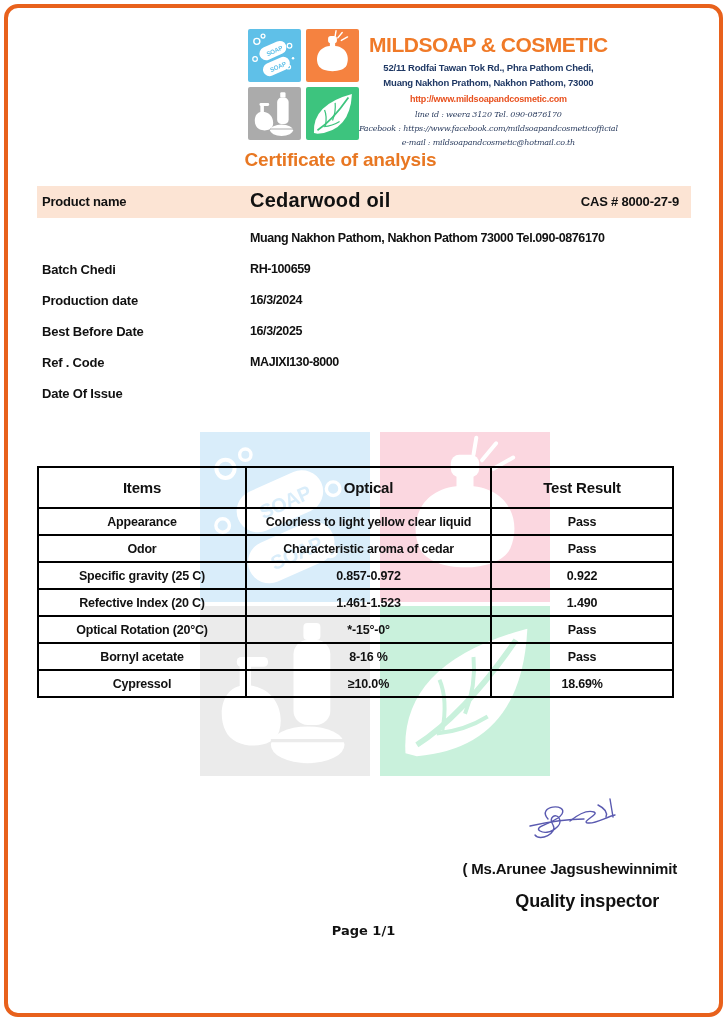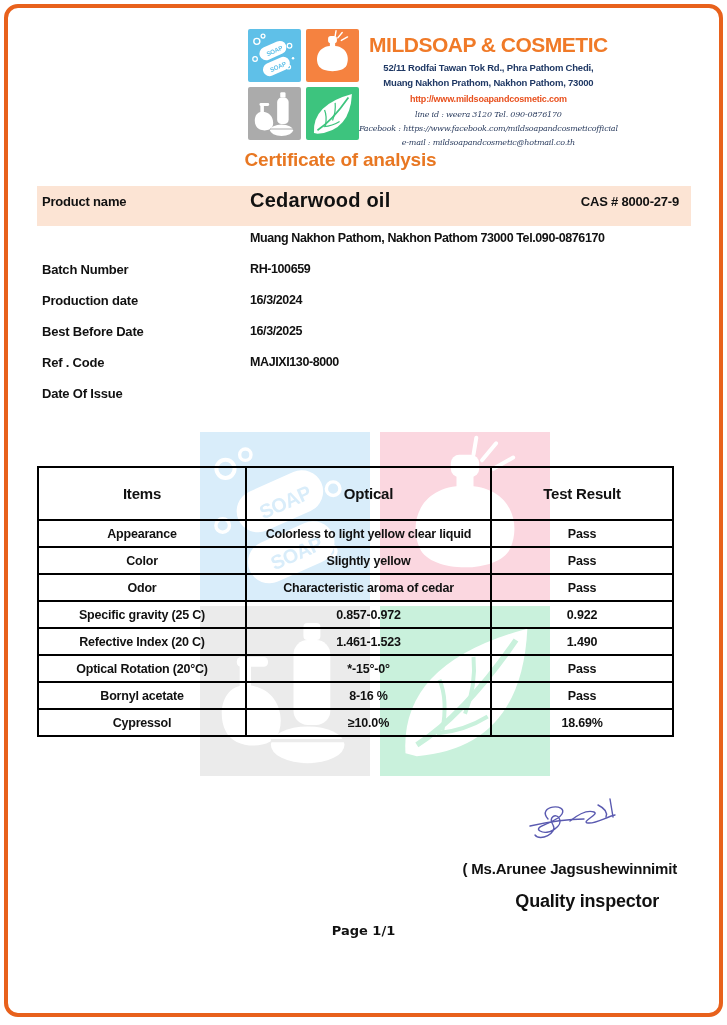--- a/index.html
+++ b/index.html
@@ -30,21 +30,21 @@
   .tile-green{background:var(--logo-green); color:var(--logo-green);}
   .header-text{flex:1; text-align:center; padding-top:5px;}
   .brand{font-size:21px; font-weight:bold; color:var(--brand-orange); letter-spacing:-0.5px; white-space:nowrap;}
   .addr{font-size:9.5px; font-weight:bold; color:var(--navy); margin-top:4px; line-height:1.55;}
   .website{font-size:9px; font-weight:bold; color:var(--link-orange); margin-top:4px;}
   .fine{font-family:"DejaVu Serif", serif; font-style:italic; font-size:8px; color:#2A3C5E; margin-top:4px; line-height:1.7; white-space:nowrap;}
   
   .doc-title{position:absolute; left:0; top:149px; width:681px; text-align:center;
     font-size:19px; font-weight:bold; color:var(--title-orange); z-index:2;}
   
-  .product-band{position:absolute; left:37px; top:186px; width:654px; height:40px;
+  .product-band{position:absolute; left:37px; top:186px; width:654px; height:32px;
     background:var(--product-band); z-index:2;}
   .product-label{position:absolute; left:5px; top:8px; font-size:13px; font-weight:bold;}
   .product-name{position:absolute; left:213px; top:3px; font-size:20px; font-weight:bold; letter-spacing:0.2px;}
   .product-cas{position:absolute; right:12px; top:8px; font-size:13px; font-weight:bold;}
   
   .info-fields{position:absolute; left:37px; top:224px; width:654px; z-index:2;}
   .field-row{position:relative; height:31px;}
   .field-label{position:absolute; left:5px; top:7px; font-size:13px; font-weight:bold;}
   .field-value{position:absolute; left:213px; top:7px; font-size:12.5px; font-weight:bold; white-space:nowrap; letter-spacing:-0.4px;}
   
@@ -54,21 +54,21 @@
   .wm-blue{left:200px; top:432px; background:var(--wm-blue); color:var(--wm-blue);}
   .wm-pink{left:380px; top:432px; background:var(--wm-pink); color:var(--wm-pink);}
   .wm-gray{left:200px; top:606px; background:var(--wm-gray); color:var(--wm-gray);}
   .wm-green{left:380px; top:606px; background:var(--wm-green); color:var(--wm-green);}
   
   .analysis-table{position:absolute; left:37px; top:466px; width:635px; z-index:2;
     border-collapse:collapse; table-layout:fixed; background:transparent;}
   .analysis-table col.c1{width:208px;} .analysis-table col.c2{width:245px;} .analysis-table col.c3{width:182px;}
   .analysis-table th, .analysis-table td{
     border:2px solid #000; text-align:center; vertical-align:middle; padding:0; font-weight:bold;}
-  .analysis-table th{height:53px; font-size:15px;}
+  .analysis-table th{height:41px; font-size:15px;}
   .analysis-table td{height:27px; font-size:12.5px;}
   
   .signature-svg{position:absolute; left:518px; top:795px; width:115px; height:58px; z-index:2;}
   .sig-name{position:absolute; top:860px; right:50px; font-size:15px; font-weight:bold; z-index:2; white-space:nowrap;}
   .sig-role{position:absolute; top:891px; right:68px; font-size:18px; font-weight:bold; z-index:2;}
   
   .page-label{position:absolute; left:0; top:923px; width:727px; text-align:center;
     font-family:"DejaVu Sans", sans-serif; font-size:13px; font-weight:bold; z-index:2; letter-spacing:0;}
   
   .white-fill{fill:#fff;} .bg-stroke{stroke:currentColor; fill:none;}
@@ -203,21 +203,21 @@
   <span class="product-name">Cedarwood oil</span>
   <span class="product-cas">CAS # 8000-27-9</span>
 </div>
 
 <div class="info-fields">
     <div class="field-row">
       <div class="field-label"></div>
       <div class="field-value">Muang Nakhon Pathom, Nakhon Pathom 73000 Tel.090-0876170</div>
     </div>
     <div class="field-row">
-      <div class="field-label">Batch Number</div>
+      <div class="field-label">Batch Chedi</div>
       <div class="field-value">RH-100659</div>
     </div>
     <div class="field-row">
       <div class="field-label">Production date</div>
       <div class="field-value">16/3/2024</div>
     </div>
     <div class="field-row">
       <div class="field-label">Best Before Date</div>
       <div class="field-value">16/3/2025</div>
     </div>
@@ -241,25 +241,20 @@
       <tr>
         <th>Items</th>
         <th>Optical</th>
         <th>Test Result</th>
       </tr>
     </thead>
   <tbody>
       <tr>
         <td>Appearance</td>
         <td>Colorless to light yellow clear liquid</td>
-        <td>Pass</td>
-      </tr>
-      <tr>
-        <td>Color</td>
-        <td>Slightly yellow</td>
         <td>Pass</td>
       </tr>
       <tr>
         <td>Odor</td>
         <td>Characteristic aroma of cedar</td>
         <td>Pass</td>
       </tr>
       <tr>
         <td>Specific gravity (25 C)</td>
         <td>0.857-0.972</td>

